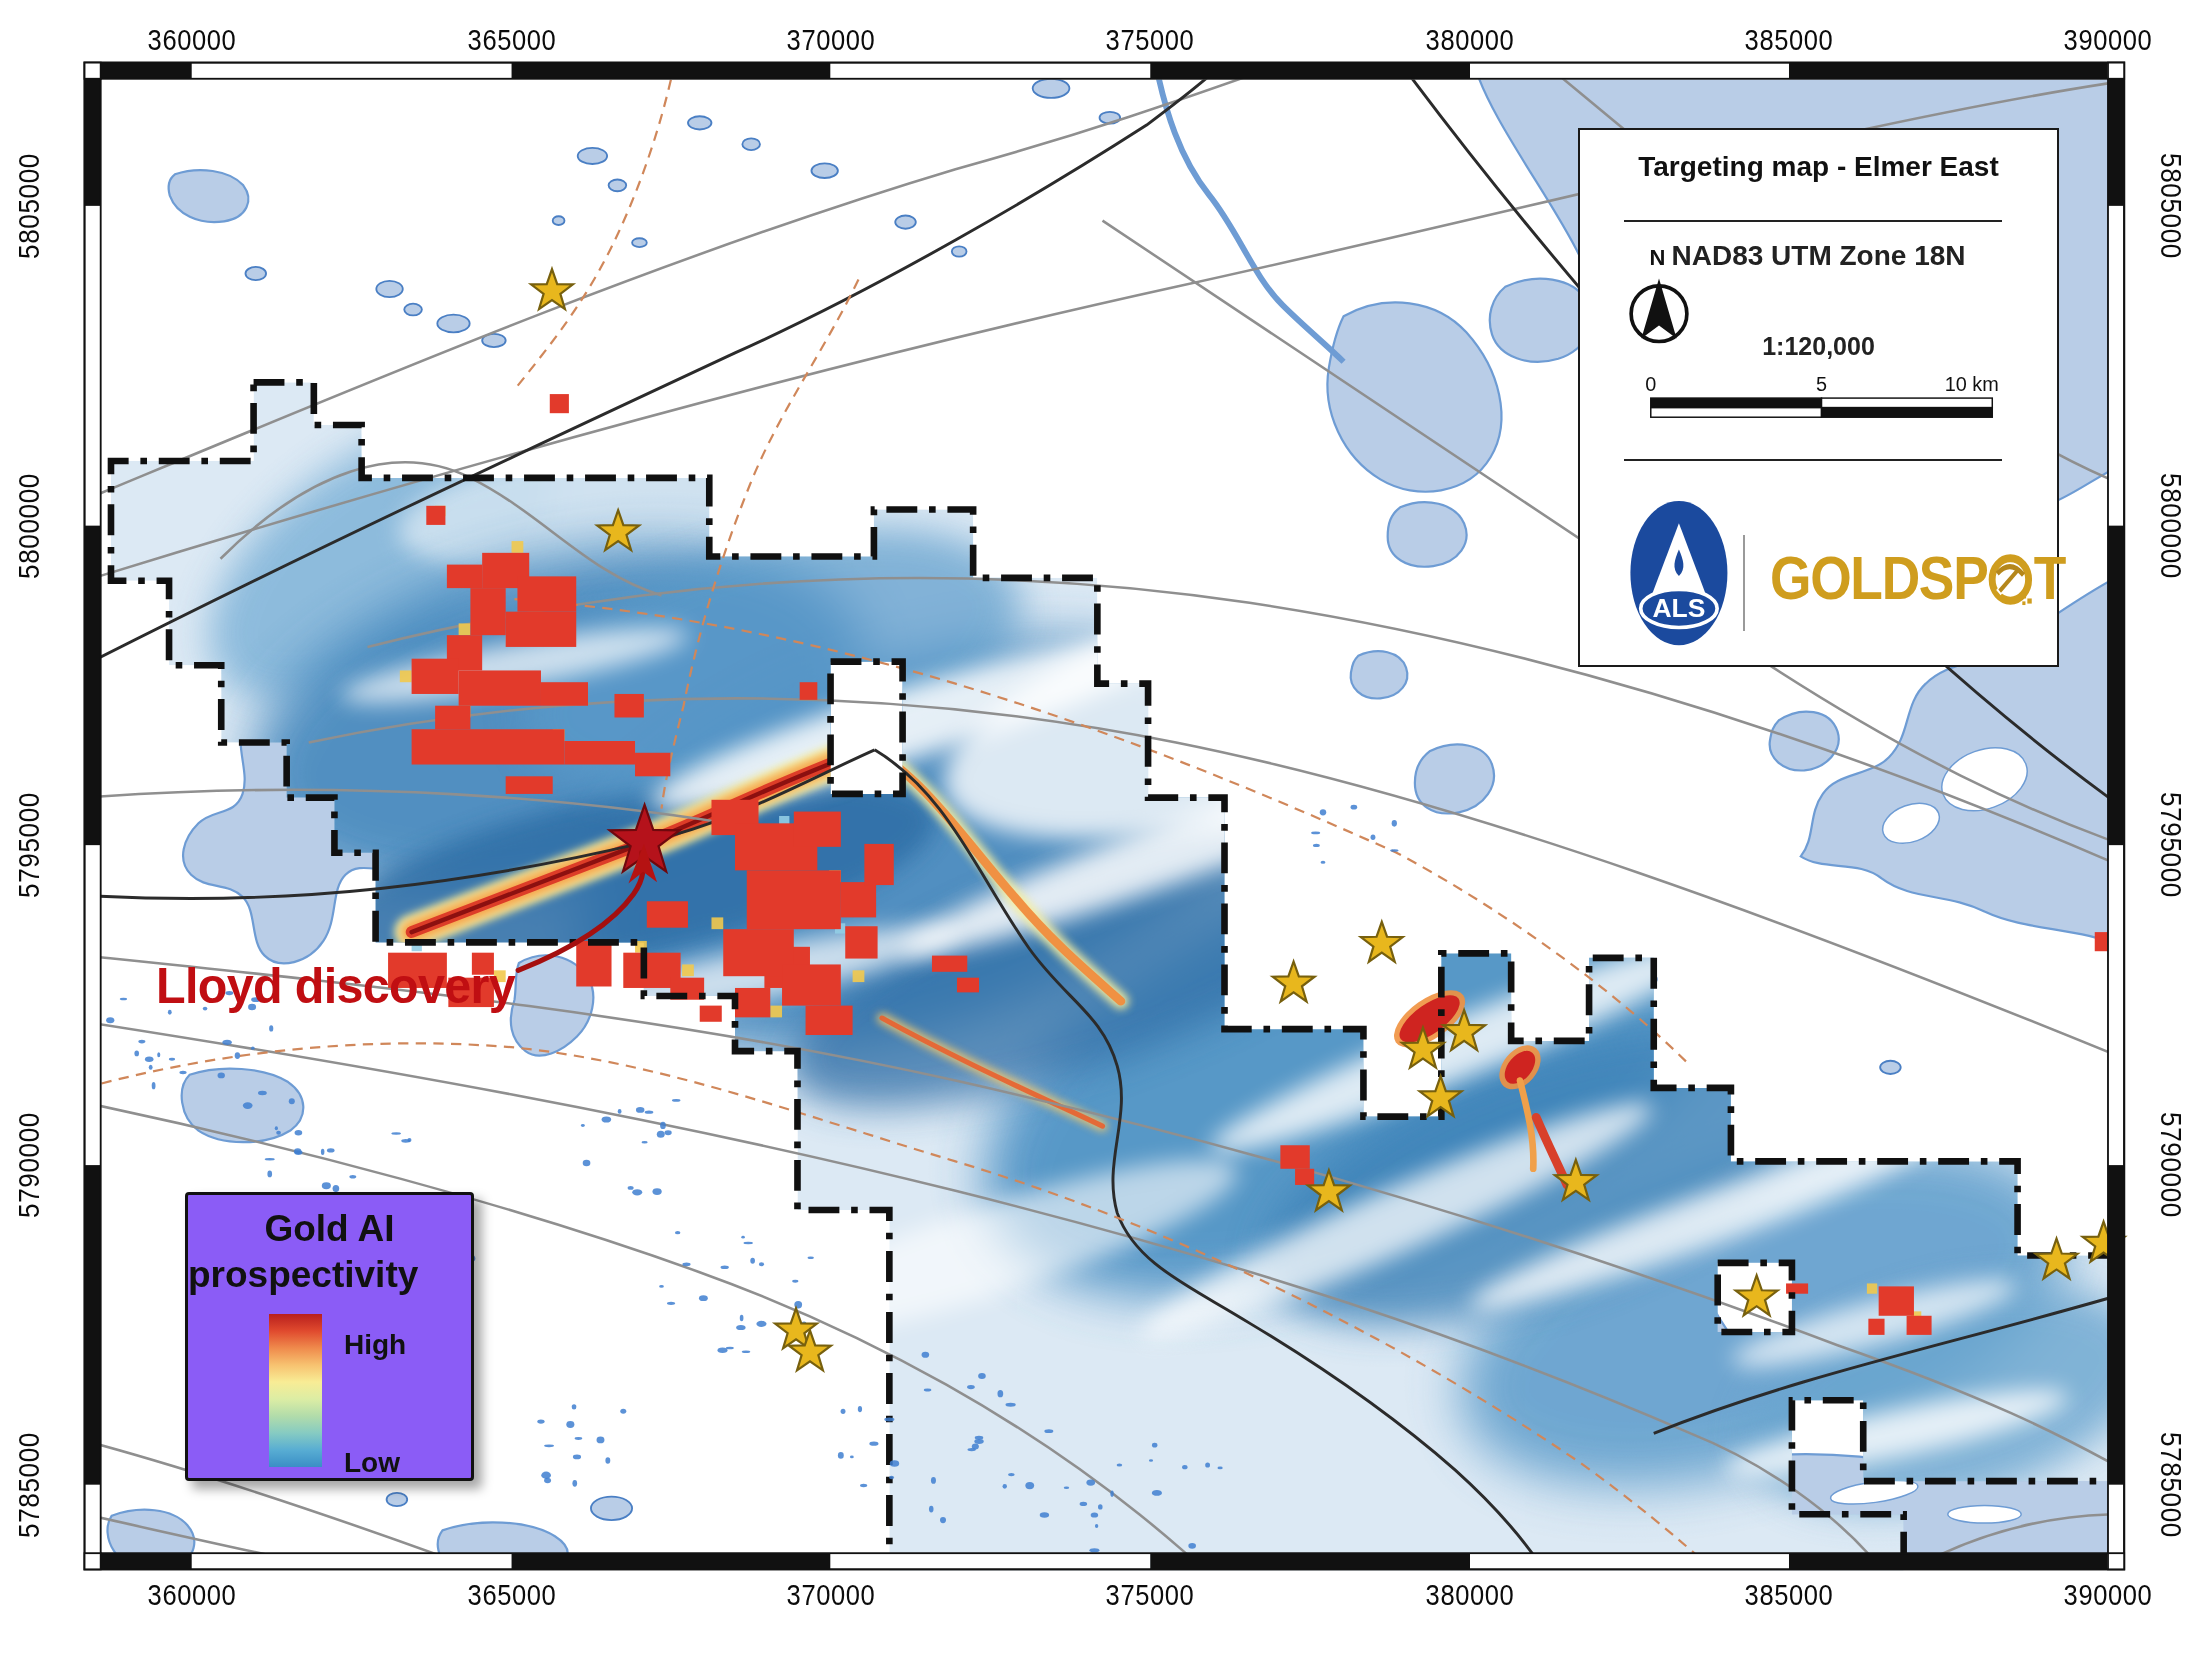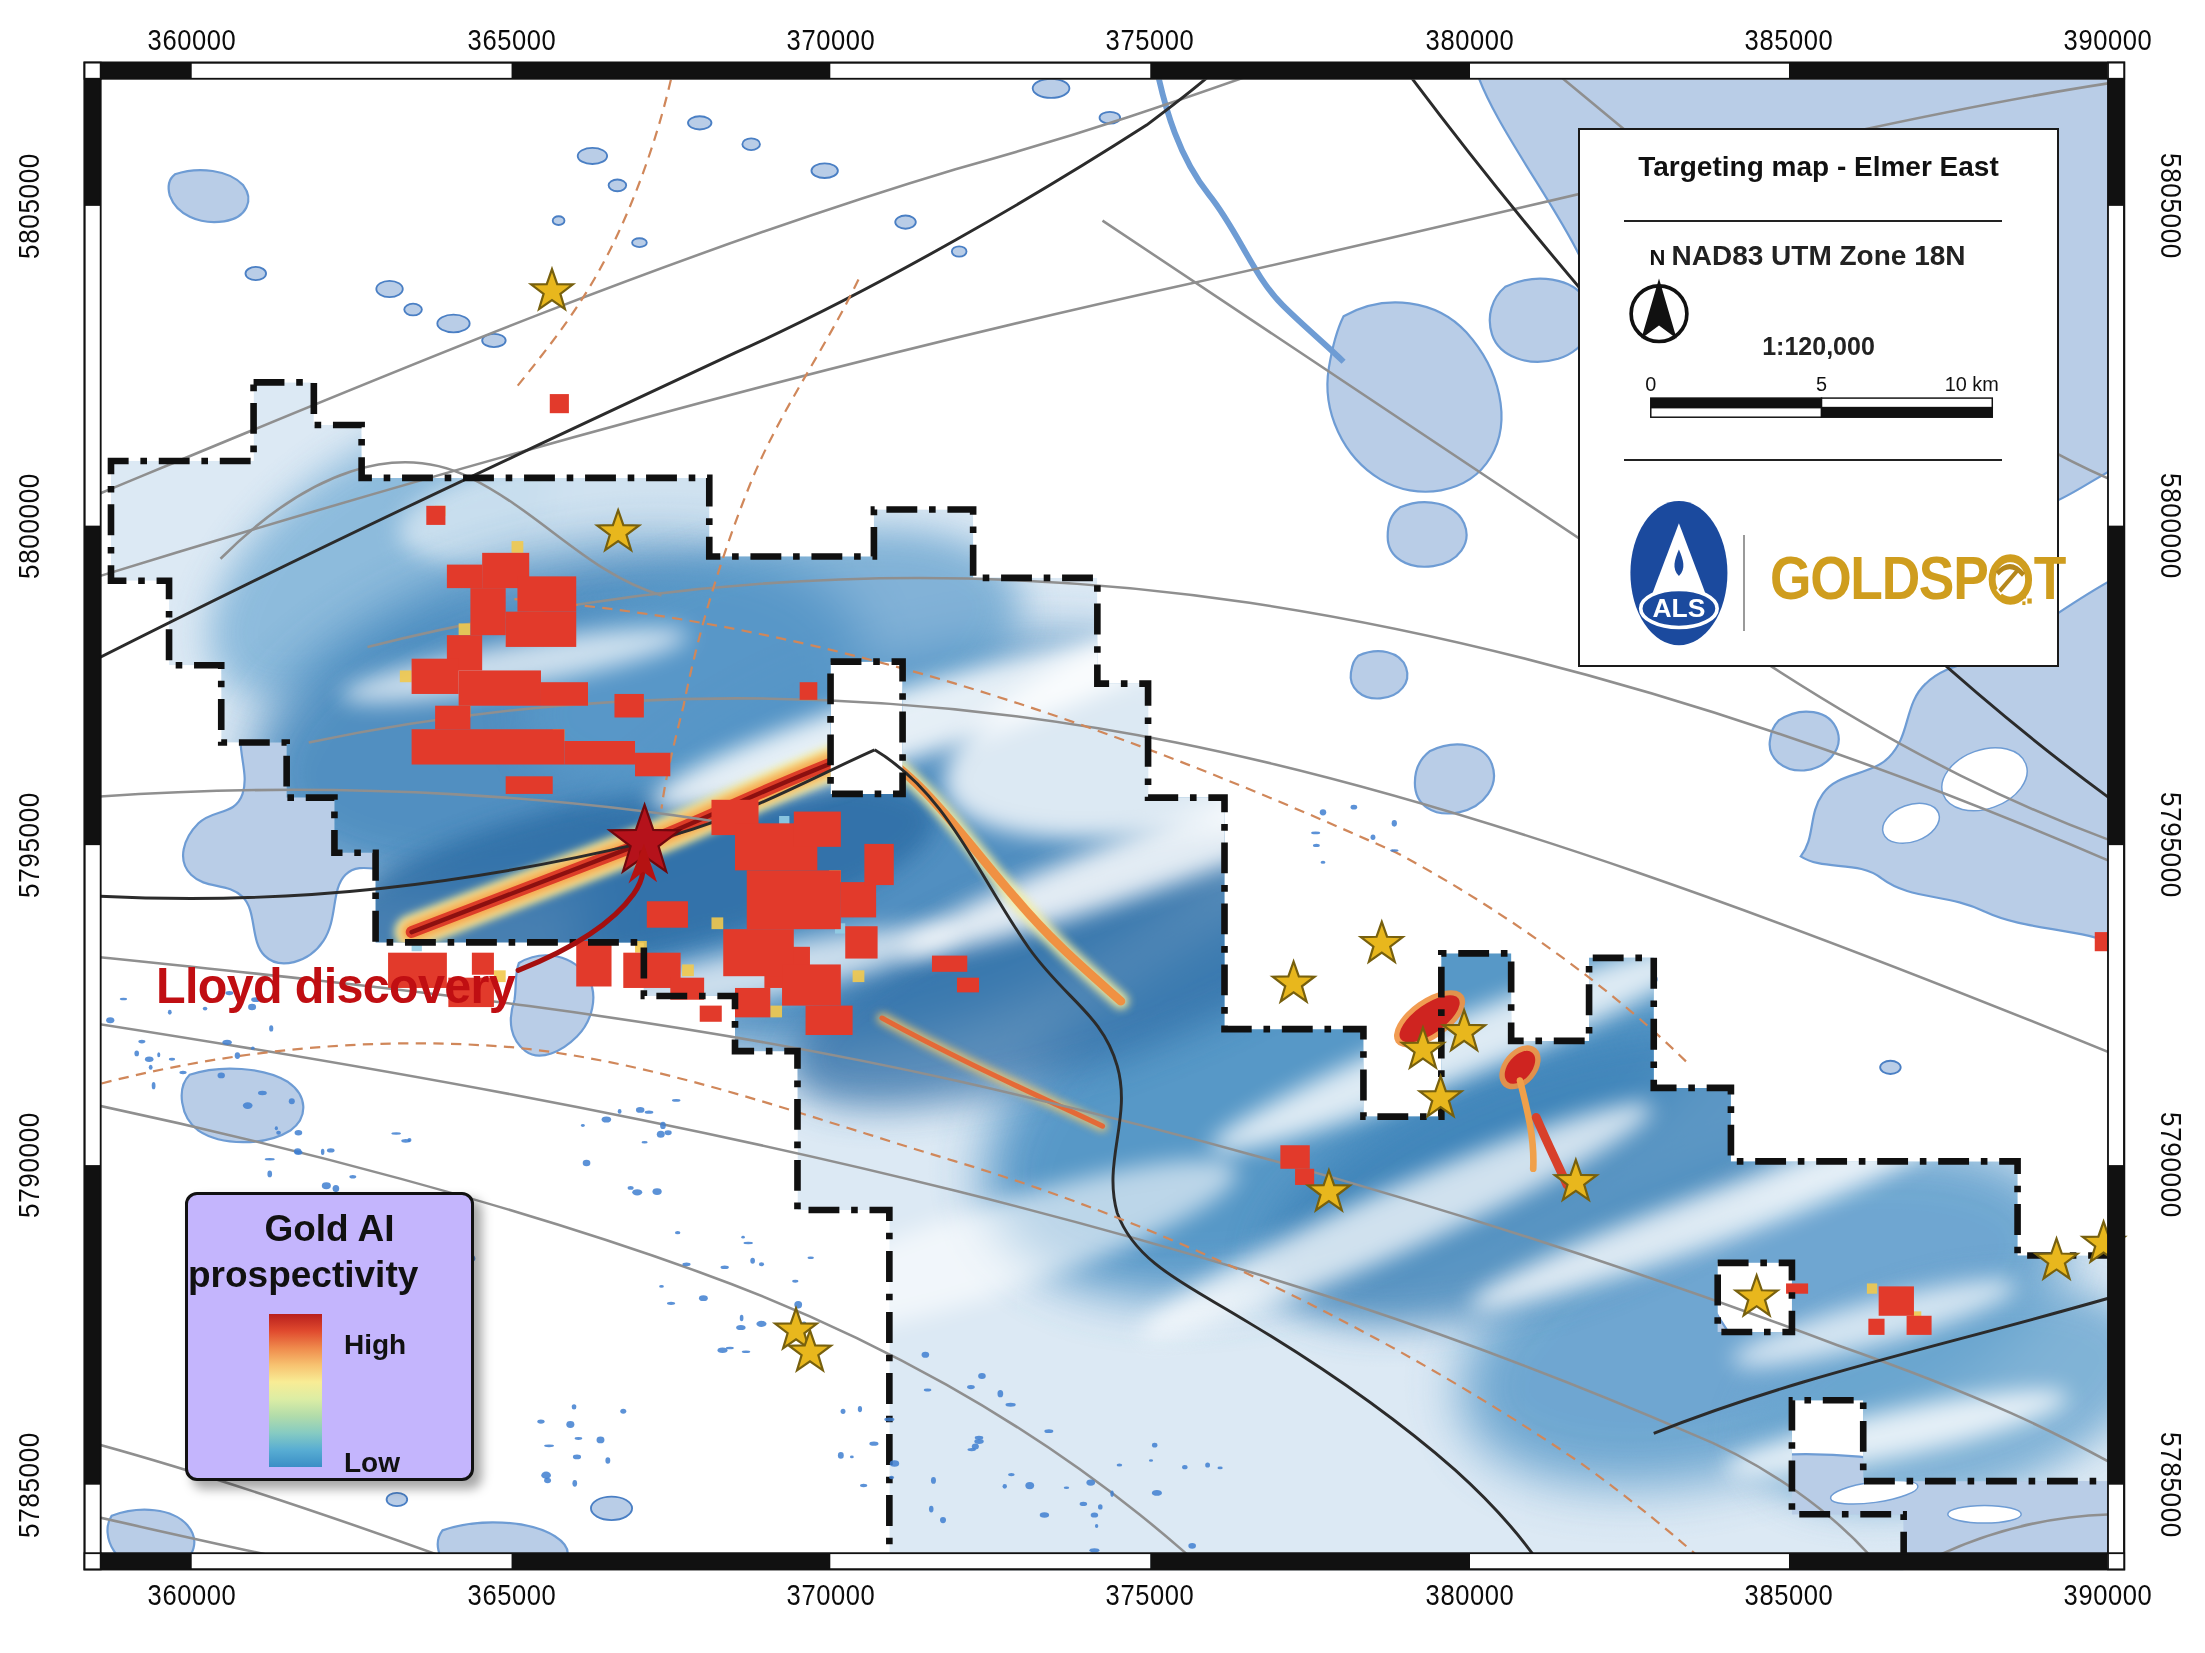--- a/index.html
+++ b/index.html
@@ -13,21 +13,21 @@
   .tb-title{position:absolute;left:0;top:20.6px;width:100%;text-align:center;font-size:28px;font-weight:600;color:#111;}
   .tb-rule{position:absolute;left:44px;width:378px;height:0;border-top:2.2px solid #222;}
   .tb-datum{position:absolute;left:0;top:110px;width:100%;text-align:center;font-size:28px;font-weight:600;color:#222;}
   .tb-scaletext{position:absolute;left:0;top:190px;width:100%;text-align:center;font-size:25px;font-weight:600;color:#222;margin-top:12px;}
   .tb-north{position:absolute;left:35px;top:110px;}
   .tb-scalebar{position:absolute;left:59px;top:243px;}
   .tb-logos{position:absolute;left:0px;top:368px;width:100%;height:162px;}
   .goldspot{position:absolute;left:190px;top:44px;display:flex;align-items:center;transform:scaleX(.86);transform-origin:left center;}
   .goldspot span{font-size:62px;font-weight:700;color:#cf9d1e;letter-spacing:-1.5px;}
   .gs-sep{position:absolute;left:163px;top:37px;width:2.2px;height:96px;background:#9a9a9a;}
-  #legend{position:absolute;left:185px;top:1192px;width:289px;height:289px;background:#c4b5fd;border:3.7px solid #111;border-radius:12px;box-sizing:border-box;box-shadow:7.4px 7.4px 10.3px rgba(0,0,0,.35);}
+  #legend{position:absolute;left:185px;top:1192px;width:289px;height:289px;background:#8b5cf6;border:3.7px solid #111;border-radius:4px;box-sizing:border-box;box-shadow:7.4px 7.4px 10.3px rgba(0,0,0,.35);}
   .lg-t1{position:absolute;top:13.2px;width:100%;text-align:center;font-size:37px;font-weight:600;color:#111;}
   .lg-t2{position:absolute;top:59px;width:100%;text-align:left;font-size:37px;font-weight:600;color:#111;}
   .lg-bar{position:absolute;left:81px;top:119px;width:53px;height:153px;}
   .lg-high{position:absolute;left:156px;top:134px;font-size:28px;font-weight:700;color:#111;}
   .lg-low{position:absolute;left:156px;top:252px;font-size:28px;font-weight:600;color:#111;}
   #lloyd{position:absolute;left:156px;top:957px;font-size:50px;font-weight:700;letter-spacing:-0.7px;transform:scaleX(.97);transform-origin:left top;white-space:nowrap;}
 </style>
 </head>
 <body>
 

